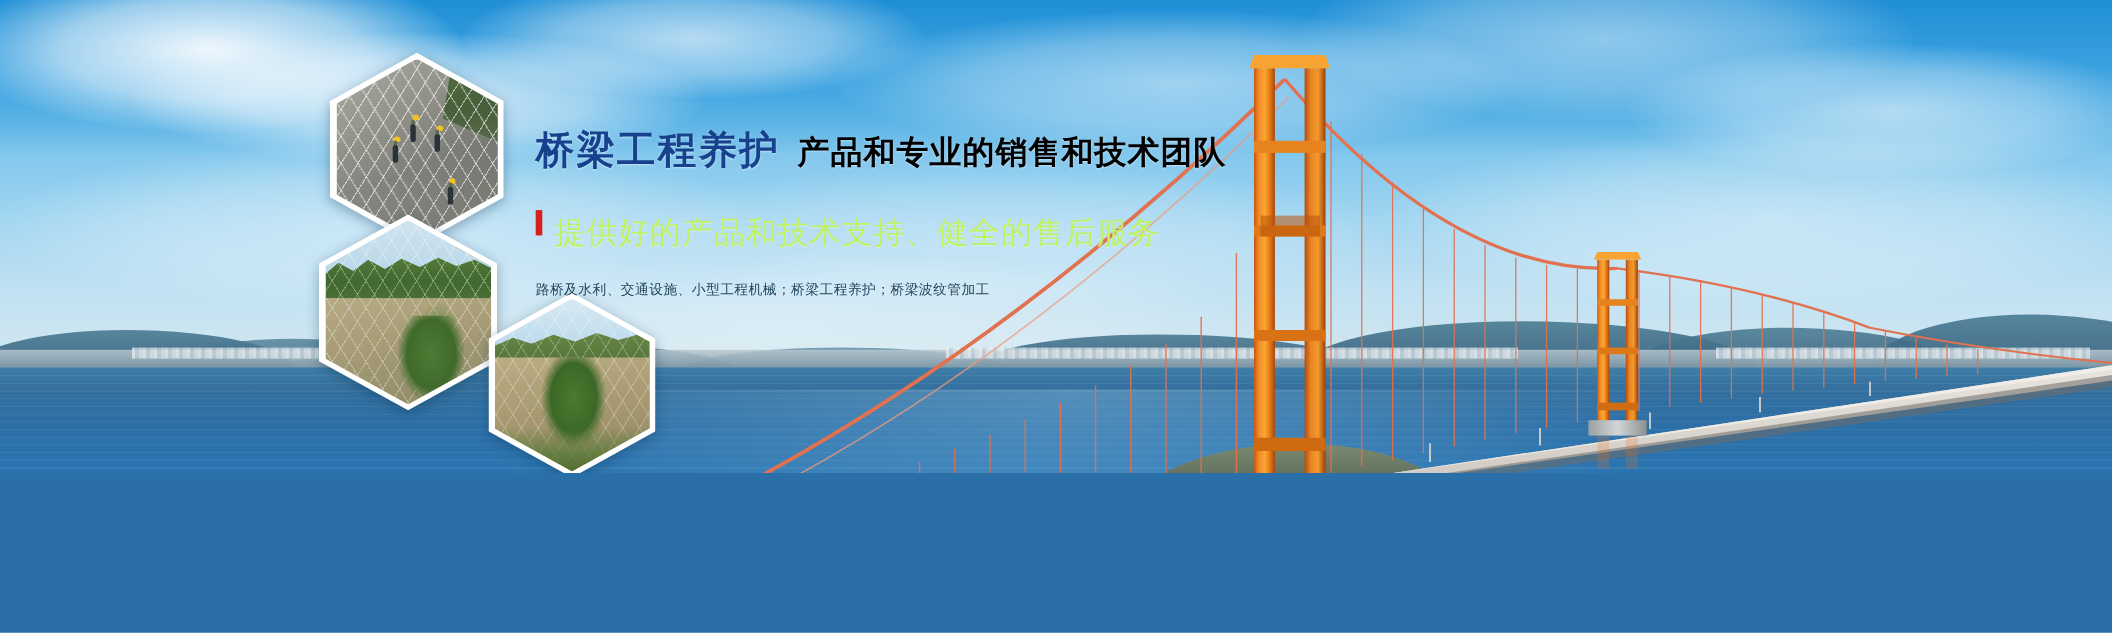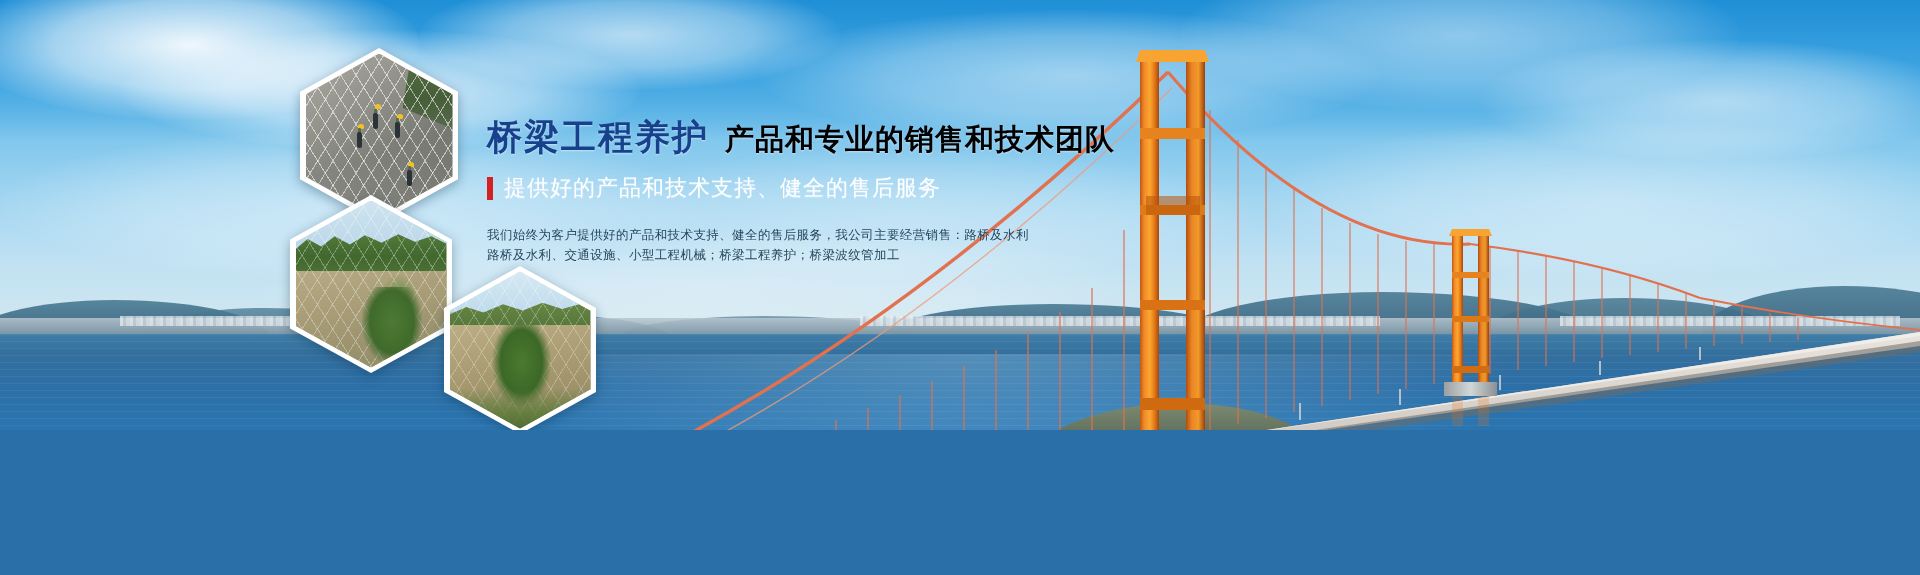--- a/index.html
+++ b/index.html
@@ -187,22 +187,23 @@
     letter-spacing:1px; line-height:1;
     text-shadow:0 1px 2px rgba(255,255,255,.45);
   }
 
   .subhead {
     display:flex; align-items:center; gap:11px;
     margin-top:18px;
   }
   .redbar { width:6px; height:23px; background:#d62020; flex:0 0 auto; }
   .subhead .st {
-    font-size:22px; color:#ffffff; letter-spacing:1px;
+    font-size:28px; color:#bef264; letter-spacing:1px;
     text-shadow:0 1px 1px rgba(255,255,255,.35);
+    margin-top:20px;
   }
 
   .para { margin-top:22px; }
   .para p {
     font-size:12.5px; color:#20465f; line-height:20px;
     letter-spacing:.4px;
     text-shadow:0 1px 1px rgba(255,255,255,.25);
   }
 </style>
 </head>
@@ -452,18 +453,17 @@
       <span class="t1">桥梁工程养护</span>
       <span class="t2">产品和专业的销售和技术团队</span>
     </div>
 
     <div class="subhead">
       <span class="redbar"></span>
       <span class="st">提供好的产品和技术支持、健全的售后服务</span>
     </div>
 
     <div class="para">
-      <p>我们始终为客户提供好的产品和技术支持、健全的售后服务，我公司主要经营销售：路桥及水利</p>
       <p>路桥及水利、交通设施、小型工程机械；桥梁工程养护；桥梁波纹管加工</p>
     </div>
 
   </div>
 </div>
 
 </body></html>

